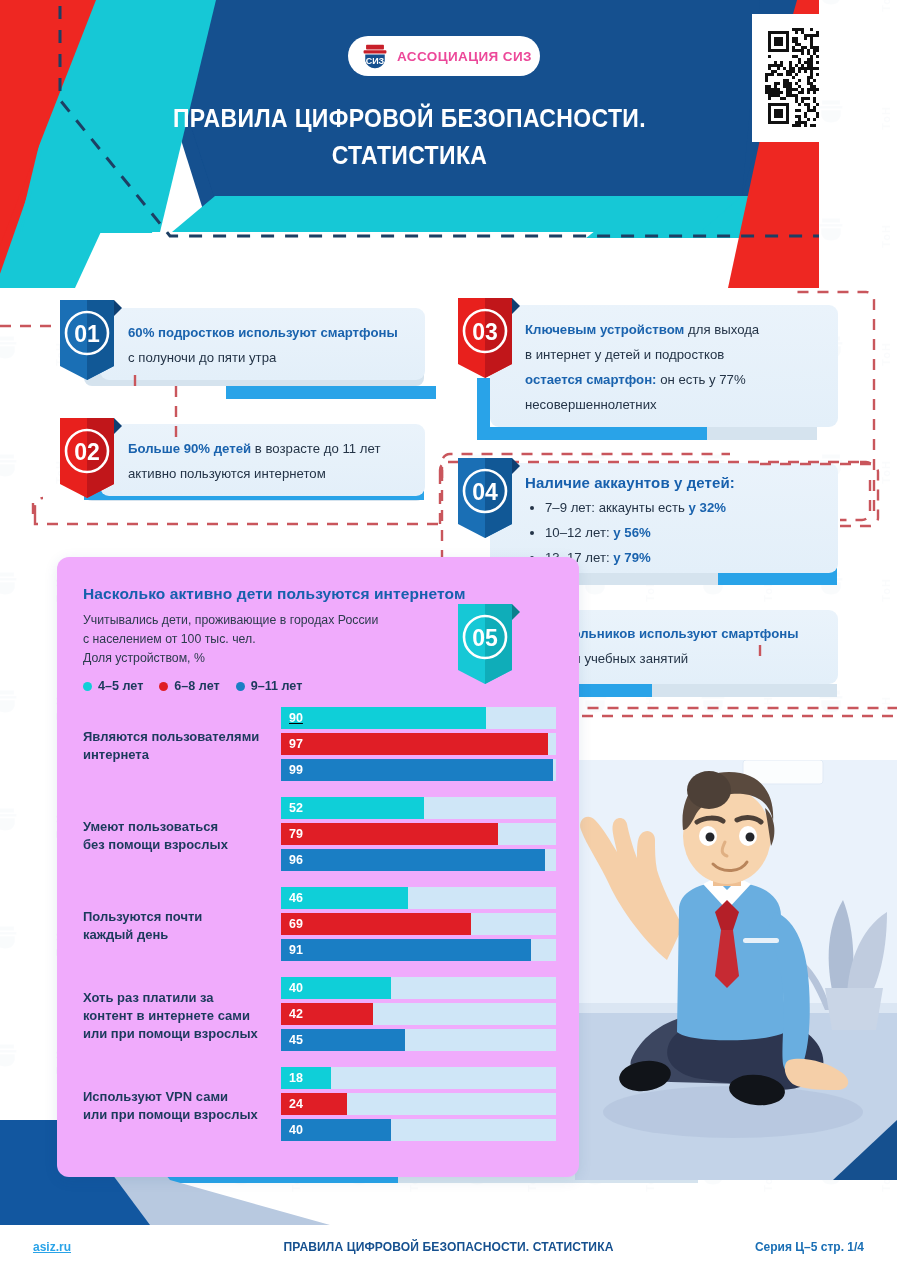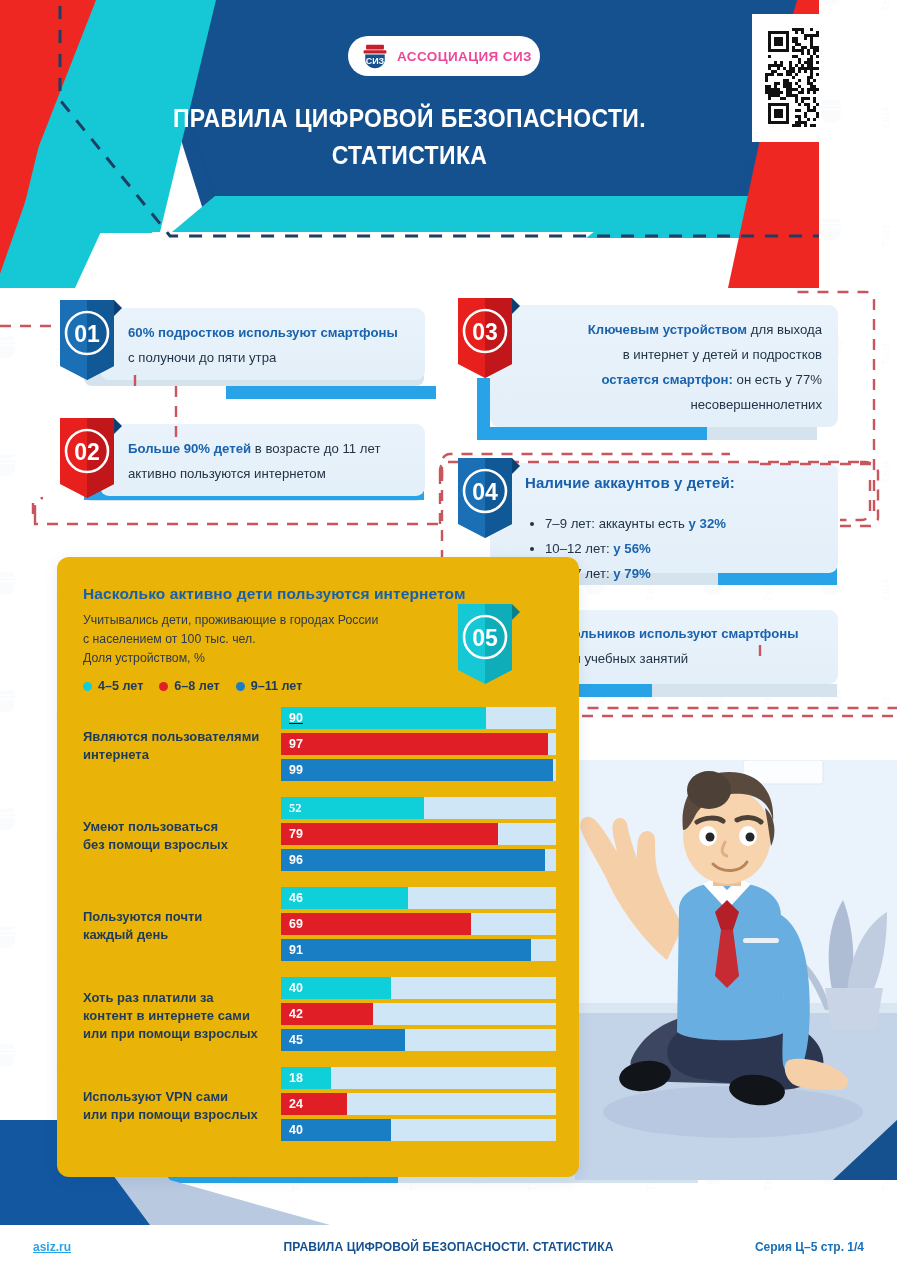--- a/index.html
+++ b/index.html
@@ -91,21 +91,21 @@
     box-sizing:border-box;
   }
   .card-text{
     font-size:13.2px;
     line-height:25px;
     color:#243447;
   }
   .card-text .hl{color:#1a63ae;font-weight:700;}
   .card-title{
     font-size:15px;font-weight:700;color:#1760ad;
-    margin-bottom:20px;letter-spacing:.1px;
+    margin-bottom:4px;letter-spacing:.1px;
   }
   .card-list{margin:0;padding-left:20px;}
   .card-list li{
     font-size:13.2px;line-height:25px;color:#243447;
     list-style:disc;
   }
   .card-list li .hl{color:#1a63ae;font-weight:700;}
 
   
   .badge{
@@ -115,21 +115,21 @@
   }
 
   
   .accent{position:absolute;background:#29a3e8;}
   .accent-gray{position:absolute;background:#d5e3ee;}
 
   
   #chart-panel{
     position:absolute;left:57px;top:557px;
     width:522px;height:620px;
-    background:#eab308;
+    background:#f0abfc;
     border-radius:12px;
     box-shadow:0 3px 14px rgba(24,70,120,.10);
     z-index:5;
   }
   .ch-head{padding:26px 26px 0 26px;}
   .ch-title{
     font-size:15.5px;font-weight:700;color:#1760ad;
     line-height:21px;letter-spacing:.1px;
   }
   .ch-sub{
@@ -1362,21 +1362,21 @@
       <polygon points="27,0 54,0 54,66 27,80" fill="#c1161a"></polygon>
       <circle cx="27" cy="33" r="21" fill="none" stroke="#ffffff" stroke-width="2.6"></circle>
       <text x="27" y="42" font-size="23" font-weight="700" fill="#ffffff" text-anchor="middle" font-family="Liberation Sans, sans-serif">02</text>
     </svg>
   </div>
 
   <div class="accent-gray" style="left:477px;top:427px;width:340px;height:13px;"></div>
   <div class="accent" style="left:477px;top:427px;width:230px;height:13px;"></div>
   <div class="accent" style="left:477px;top:378px;width:13px;height:62px;"></div>
   <div class="card" style="left:490px;top:305px;width:348px;height:122px;">
-    <div class="card-text" style="padding:12px 16px 0 35px;text-align:right;"><span class="hl">Ключевым устройством</span> для выхода<br>в интернет у детей и подростков<br><span class="hl">остается смартфон:</span> он есть у 77%<br>несовершеннолетних</div>
+    <div class="card-text" style="padding:12px 16px 0 35px;"><span class="hl">Ключевым устройством</span> для выхода<br>в интернет у детей и подростков<br><span class="hl">остается смартфон:</span> он есть у 77%<br>несовершеннолетних</div>
   </div>
   <div class="badge" style="left:458px;top:298px;">
     <svg width="62" height="88" viewBox="0 0 62 88">
       <polygon points="54,0 62,8 54,16" fill="#0e3f72"></polygon>
       <polygon points="0,0 54,0 54,66 27,80 0,66" fill="#e8201d"></polygon>
       <polygon points="27,0 54,0 54,66 27,80" fill="#c1161a"></polygon>
       <circle cx="27" cy="33" r="21" fill="none" stroke="#ffffff" stroke-width="2.6"></circle>
       <text x="27" y="42" font-size="23" font-weight="700" fill="#ffffff" text-anchor="middle" font-family="Liberation Sans, sans-serif">03</text>
     </svg>
   </div>
@@ -1546,21 +1546,21 @@
           </div>
         </div>
         <div class="grp">
           <div class="grp-label">
             <div>Умеют пользоваться</div>
             <div>без помощи взрослых</div>
           </div>
           <div class="bars">
             <div class="bar-row">
               <div class="track" style="background: rgb(207, 230, 247);"></div>
-              <div class="fill" style="width: 143px; background: rgb(15, 207, 216); font-family: Liberation Serif, serif;">
+              <div class="fill" style="width: 143px; background: rgb(15, 207, 216);">
                 <span>52</span>
               </div>
             </div>
             <div class="bar-row">
               <div class="track" style="background: rgb(207, 230, 247);"></div>
               <div class="fill" style="width: 217.25px; background: rgb(224, 30, 38);">
                 <span>79</span>
               </div>
             </div>
             <div class="bar-row">

